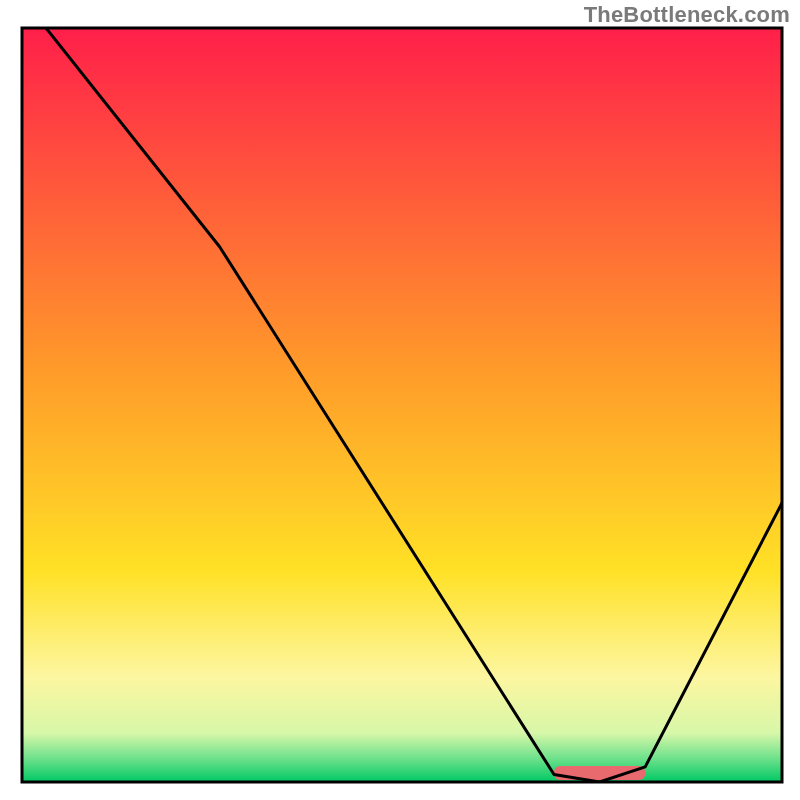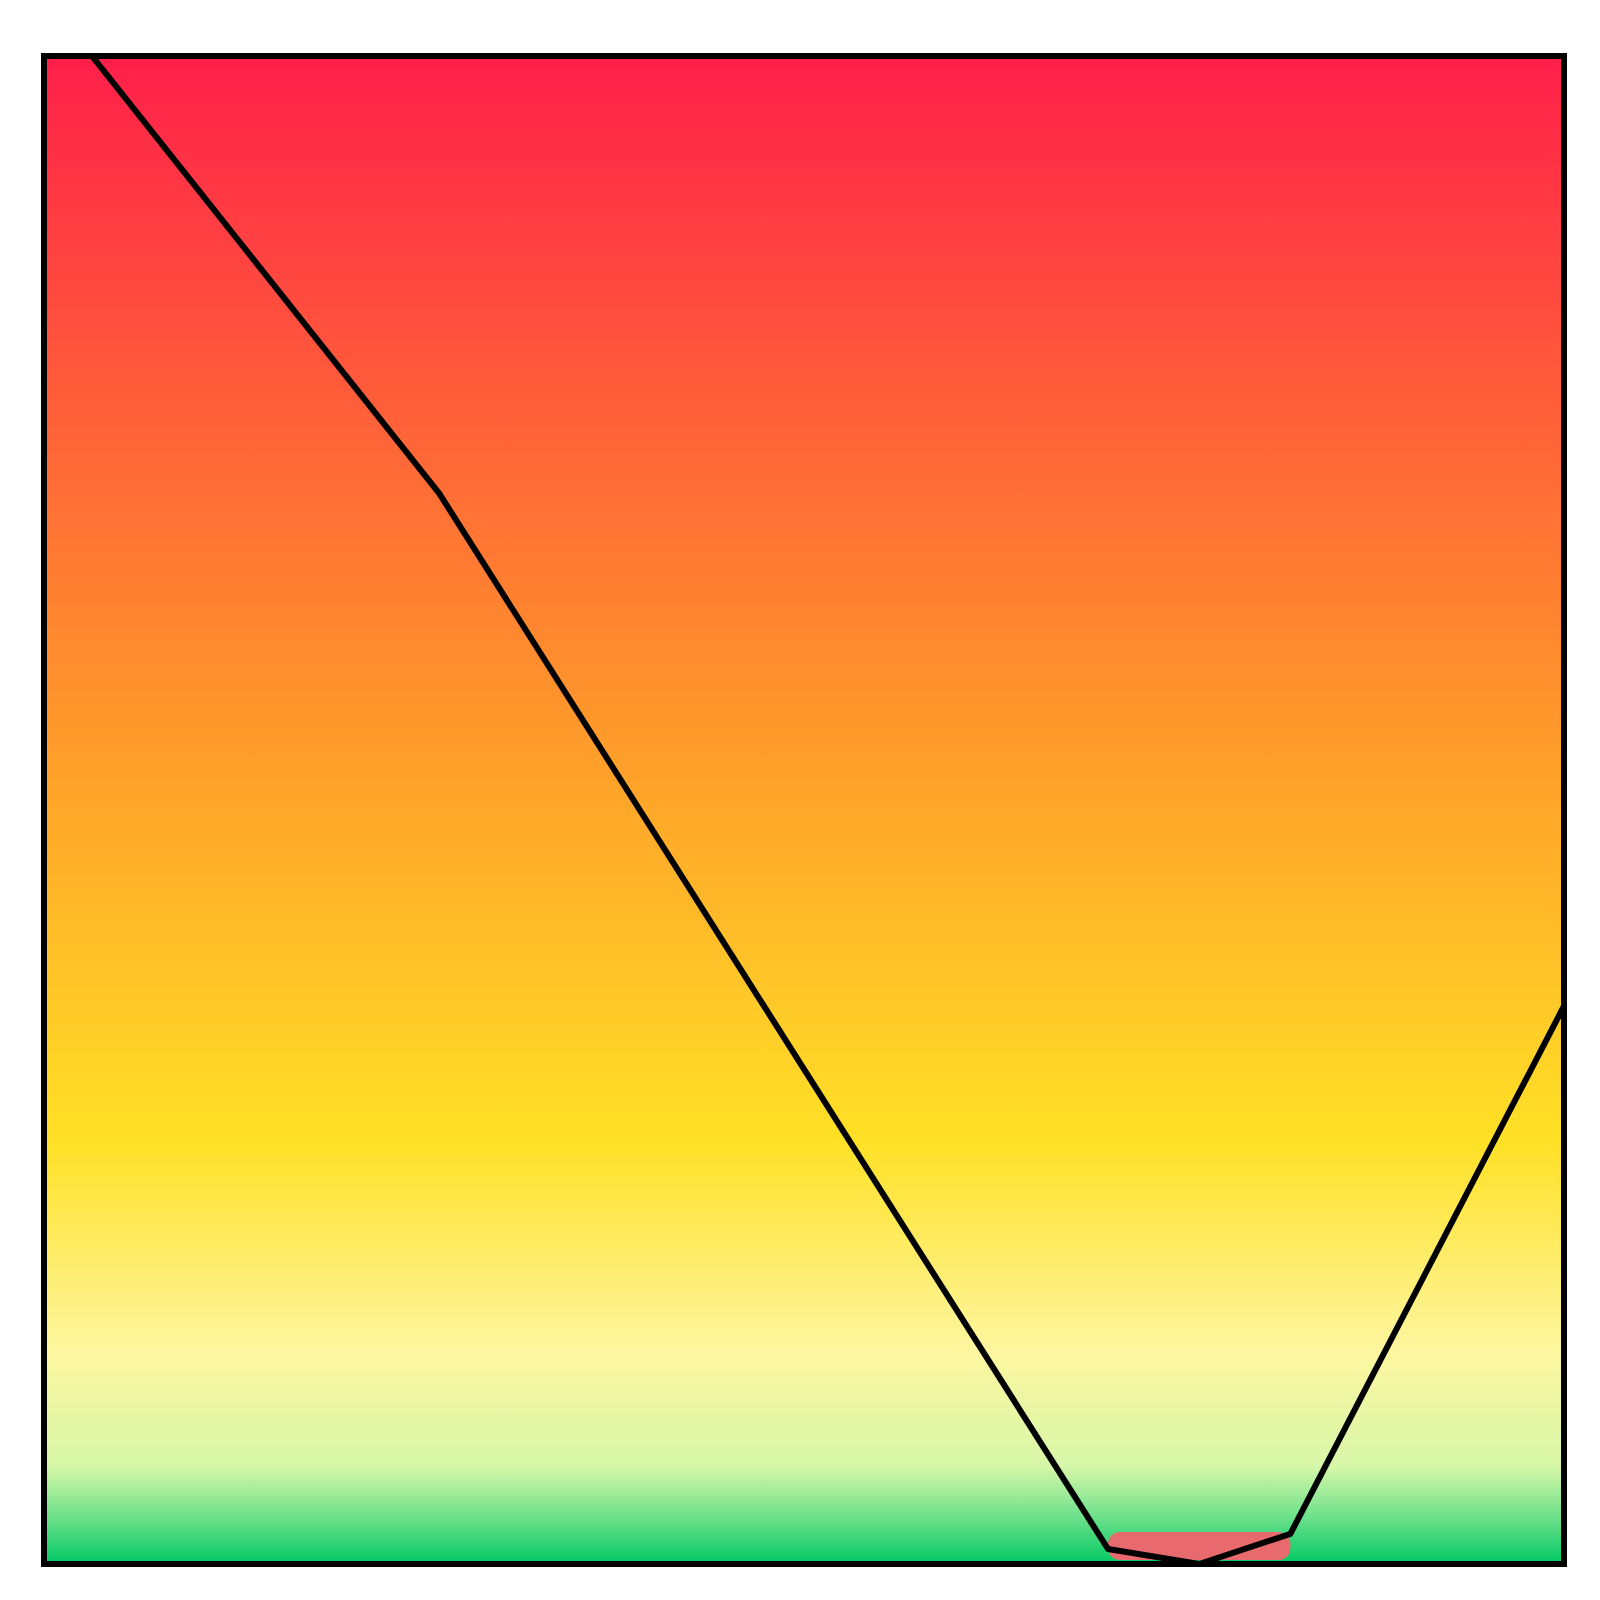--- a/index.html
+++ b/index.html
@@ -53,14 +53,15 @@
   <rect id="plot-bg" fill="url(#bg-grad)" x="22" y="28" width="760" height="754"></rect>
 
   <g id="plot-contents" clip-path="url(#clip-plot)">
     <rect id="ideal-marker" rx="6" ry="6" x="554" width="91.19999999999993" y="766" height="14" fill="#e86a6e"></rect>
     <path id="curve" fill="none" d="M22.0 -2.2 L219.6 246.7 L554.0 774.5 L599.6 782.0 L645.2 766.9 L782.0 503.0" stroke="#000000" stroke-width="3" stroke-linejoin="round" stroke-linecap="round"></path>
   </g>
 
   <rect id="plot-frame" fill="none" x="22" y="28" width="760" height="754" stroke="#000000" stroke-width="3"></rect>
 </svg>
 
+<div class="watermark">TheBottleneck.com</div>
 
 </div>
 
 </body></html>

